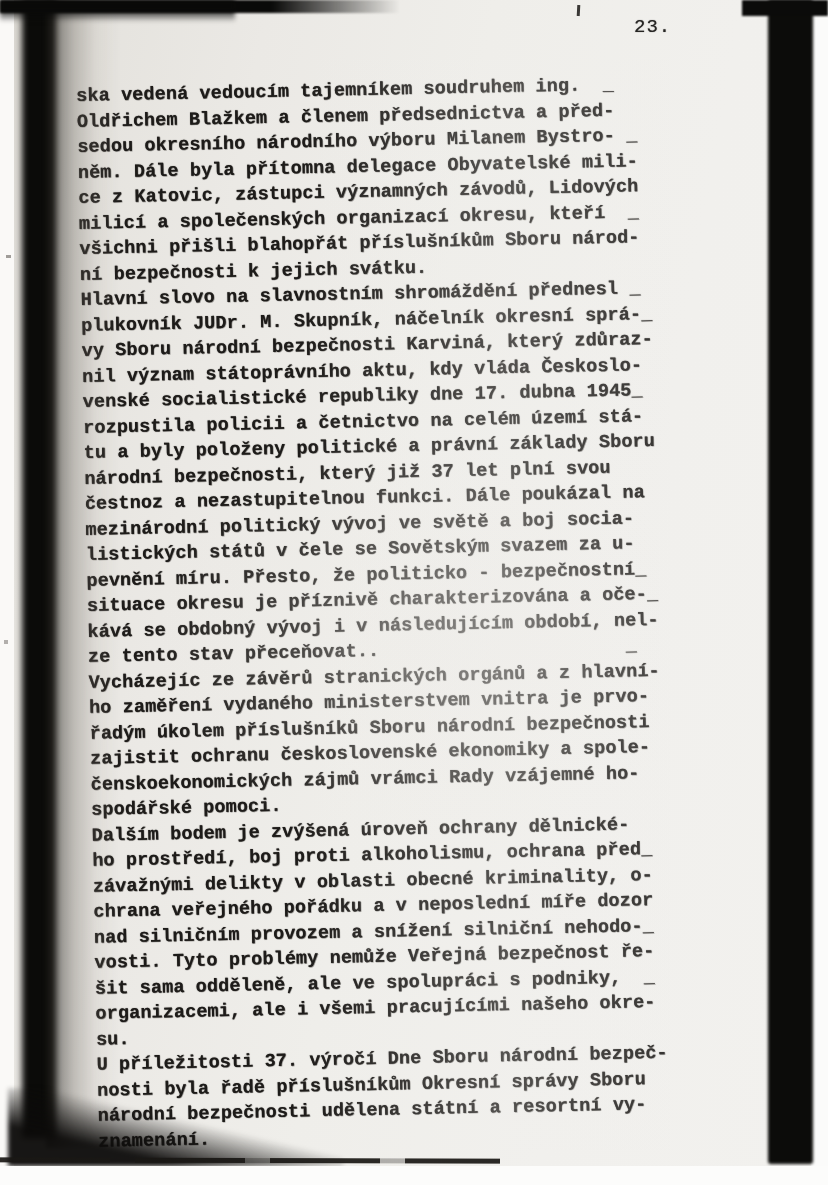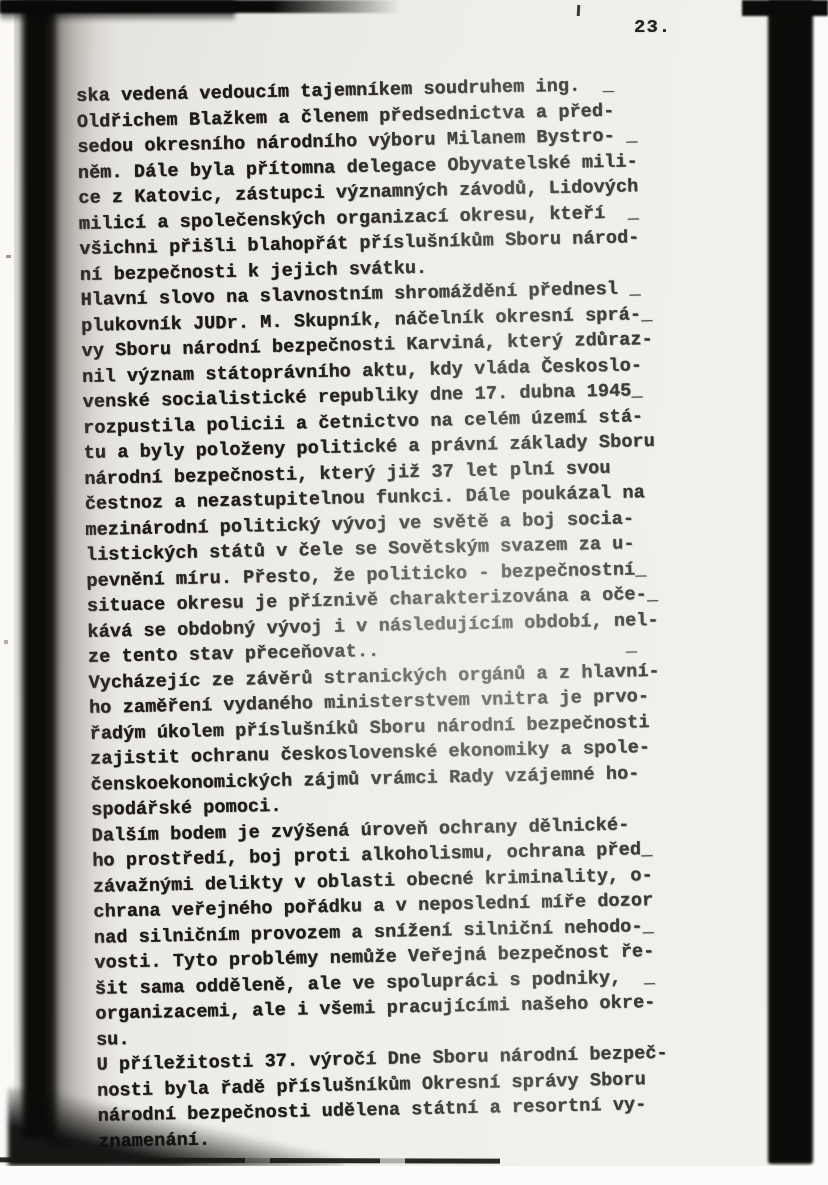--- a/index.html
+++ b/index.html
@@ -95,21 +95,21 @@
   }
   .veil-mid {
     position: absolute; left: 140px; top: 430px; width: 520px; height: 430px;
     background: radial-gradient(ellipse at 55% 50%,
       rgba(238,236,232,0.38) 0%, rgba(238,236,232,0) 70%);
     z-index: 3; pointer-events: none;
   }
   
   .page-number {
     position: absolute; left: 634px; top: 16px;
-    font-size: 19px; font-weight: 700; color: #262523;
+    font-size: 19px; font-weight: 400; color: #262523;
     letter-spacing: 1px; z-index: 2;
     text-shadow: 0 0 1px rgba(38,37,35,0.7);
   }
   .text-block {
     position: absolute; left: 76px; top: 84px; width: 590px;
     transform: rotate(-1.2deg); transform-origin: left top;
     z-index: 2;
   }
   .line {
     white-space: pre;

